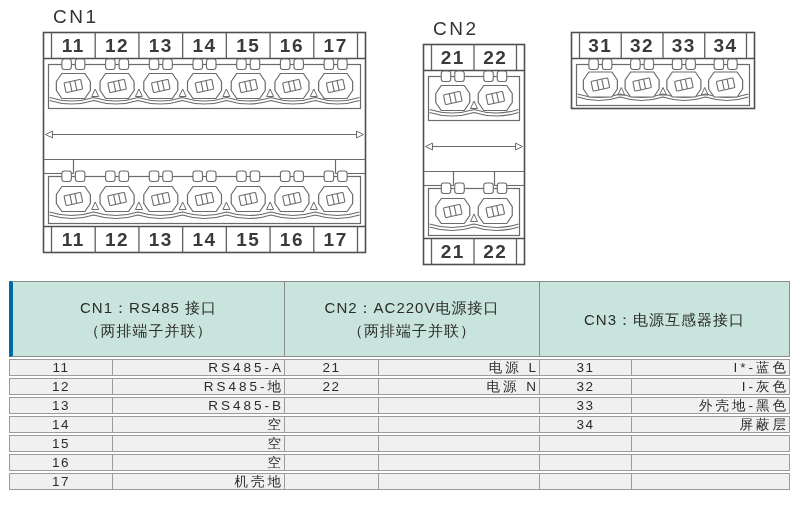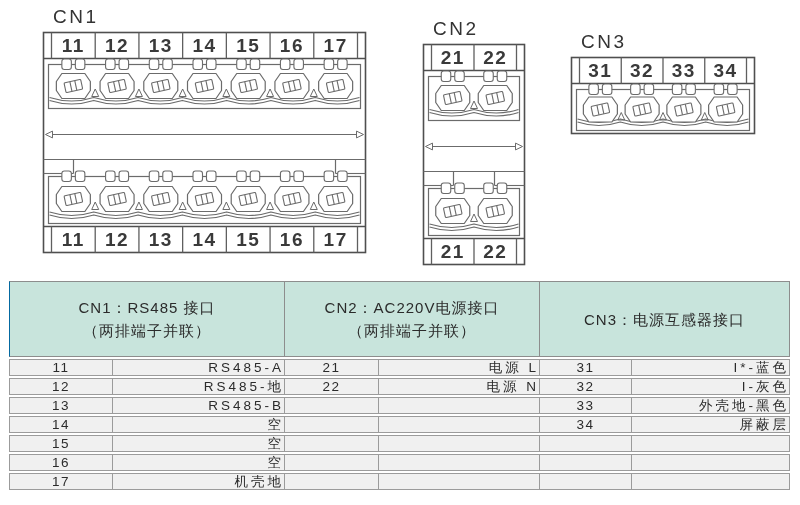--- a/index.html
+++ b/index.html
@@ -8,21 +8,21 @@
 
   
   .conn{position:absolute;}
   .conn-label{font-size:19px;font-weight:500;letter-spacing:2.5px;color:#333;height:25px;line-height:22px;margin-left:11px;}
   .conn svg{display:block;}
 
   
   table.pins{position:absolute;left:9px;top:279px;width:781px;border-collapse:separate;border-spacing:0 2px;table-layout:fixed;}
   table.pins th{background:#c8e4dc;border:1px solid #8d8d8d;border-left:none;height:74px;
     font-size:15px;font-weight:400;color:#2b2b2b;letter-spacing:1px;line-height:23px;text-align:center;padding:0;}
-  table.pins th:first-child{border-left:1px solid #0369a1;}
+  table.pins th:first-child{border-left:4px solid #0369a1;}
   table.pins td{background:#f0f0f0;border:1px solid #9b9b9b;border-left:none;height:15px;
     font-size:13.5px;color:#2b2b2b;padding:0;line-height:15px;overflow:hidden;white-space:nowrap;}
   table.pins tr td:first-child{border-left:1px solid #9b9b9b;}
   td.num{text-align:center;letter-spacing:1.5px;}
   td.lbl{text-align:right;letter-spacing:3px;}
   td.lbl.g0{padding-left:46px;}
   td.lbl.g1{padding-left:50px;}
   td.lbl.g2{padding-left:40px;}
 </style>
 </head>
@@ -268,21 +268,20 @@
         <line x1="0" y1="194" x2="101" y2="194" stroke="#4f4f4f" stroke-width="1.4"></line>
         <line x1="8" y1="194" x2="8" y2="220" stroke="#5f5f5f" stroke-width="1.3"></line>
         <line x1="93" y1="194" x2="93" y2="220" stroke="#5f5f5f" stroke-width="1.3"></line>
         <line x1="50.5" y1="194" x2="50.5" y2="220" stroke="#5f5f5f" stroke-width="1.3"></line>
         <text x="29.25" y="213.5" text-anchor="middle" font-size="19" font-weight="600" letter-spacing="1.5" fill="#3a3a3a">21</text>
         <text x="71.75" y="213.5" text-anchor="middle" font-size="19" font-weight="600" letter-spacing="1.5" fill="#3a3a3a">22</text>
       </svg>
   </div>
 
   <div class="conn" style="left:570px;top:31px;">
-    <div class="conn-label">CN3</div>
     <svg id="svg-cn3" width="186" height="79" viewBox="-1.5 -1.5 186 79">
         <rect x="0" y="0" width="183" height="76" stroke="#4f4f4f" stroke-width="1.6" fill="none"></rect>
         <line x1="0" y1="26" x2="183" y2="26" stroke="#4f4f4f" stroke-width="1.4"></line>
         <line x1="8" y1="0" x2="8" y2="26" stroke="#5f5f5f" stroke-width="1.3"></line>
         <line x1="175" y1="0" x2="175" y2="26" stroke="#5f5f5f" stroke-width="1.3"></line>
         <line x1="49.75" y1="0" x2="49.75" y2="26" stroke="#5f5f5f" stroke-width="1.3"></line>
         <line x1="91.5" y1="0" x2="91.5" y2="26" stroke="#5f5f5f" stroke-width="1.3"></line>
         <line x1="133.25" y1="0" x2="133.25" y2="26" stroke="#5f5f5f" stroke-width="1.3"></line>
         <text x="28.875" y="19.5" text-anchor="middle" font-size="19" font-weight="600" letter-spacing="1.5" fill="#3a3a3a">31</text>
         <text x="70.625" y="19.5" text-anchor="middle" font-size="19" font-weight="600" letter-spacing="1.5" fill="#3a3a3a">32</text>

